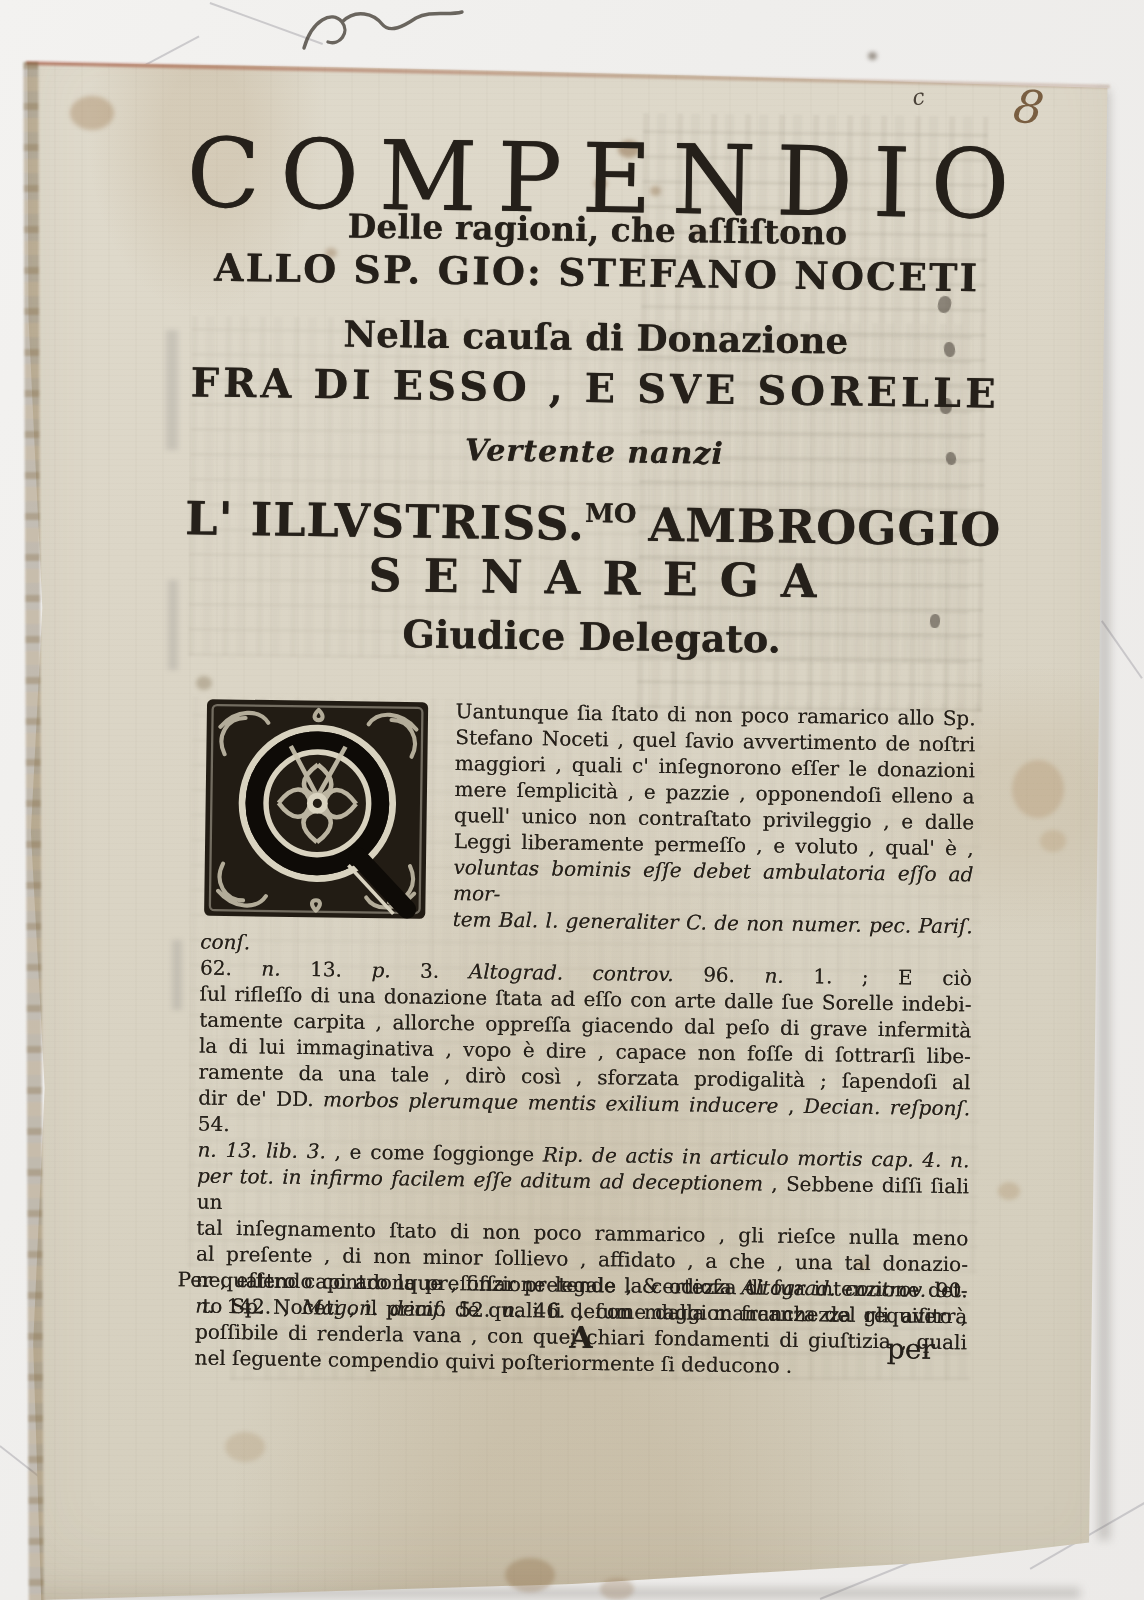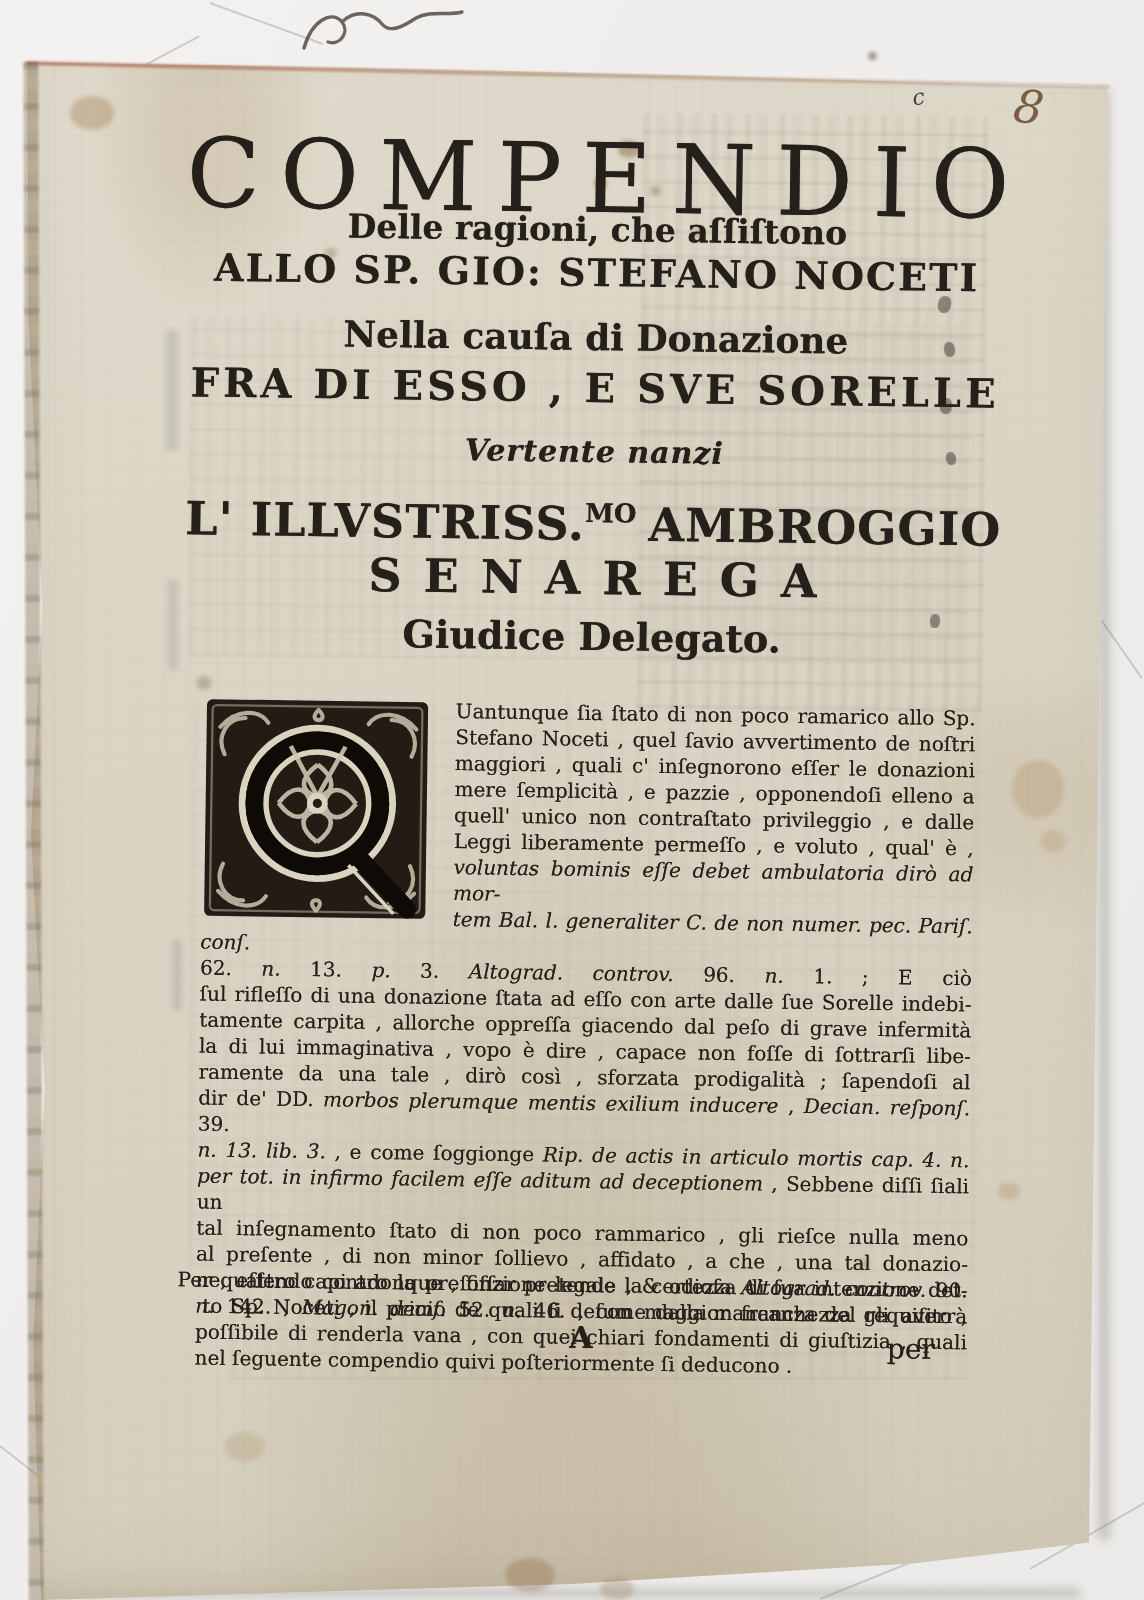--- a/index.html
+++ b/index.html
@@ -186,28 +186,28 @@
         <path d="M68 70 L90 93" stroke="#0e0b07" stroke-width="8" stroke-linecap="round"></path>
         <path d="M64 74 L84 95" stroke="#d9d3c0" stroke-width="1.6"></path>
       </svg>
     </div>
   <div class="bl"><span>Uantunque ſia ſtato di non poco ramarico allo Sp.</span></div>
       <div class="bl"><span>Stefano Noceti , quel ſavio avvertimento de noſtri</span></div>
       <div class="bl"><span>maggiori , quali c' inſegnorono eſſer le donazioni</span></div>
       <div class="bl"><span>mere ſemplicità , e pazzie , opponendoſi elleno a</span></div>
       <div class="bl"><span>quell' unico non contraſtato privileggio , e dalle</span></div>
       <div class="bl"><span>Leggi liberamente permeſſo , e voluto , qual' è ,</span></div>
-      <div class="bl"><span class="it">voluntas bominis eſſe debet ambulatoria dirò ad mor-</span></div>
+      <div class="bl"><span class="it">voluntas bominis eſſe debet ambulatoria eſſo ad mor-</span></div>
       <div class="bl"><span class="it">tem Bal. l. generaliter C. de non numer. pec. Pariſ. conſ.</span></div>
       <div class="bl"><span>62. </span><span class="it">n.</span><span> 13. </span><span class="it">p.</span><span> 3. </span><span class="it">Altograd. controv.</span><span> 96. </span><span class="it">n.</span><span> 1. ; E ciò</span></div>
       <div class="bl"><span>ſul rifleſſo di una donazione ſtata ad eſſo con arte dalle ſue Sorelle indebi-</span></div>
       <div class="bl"><span>tamente carpita , allorche oppreſſa giacendo dal peſo di grave infermità</span></div>
       <div class="bl"><span>la di lui immaginativa , vopo è dire , capace non foſſe di ſottrarſi libe-</span></div>
       <div class="bl"><span>ramente da una tale , dirò così , sforzata prodigalità ; ſapendoſi al</span></div>
-      <div class="bl"><span>dir de' DD. </span><span class="it">morbos plerumque mentis exilium inducere</span><span> , </span><span class="it">Decian. reſponſ.</span><span> 39.</span></div>
+      <div class="bl"><span>dir de' DD. </span><span class="it">morbos plerumque mentis exilium inducere</span><span> , </span><span class="it">Decian. reſponſ.</span><span> 54.</span></div>
       <div class="bl"><span class="it">n. 13. lib. 3.</span><span> , e come ſoggionge </span><span class="it">Rip. de actis in articulo mortis cap. 4. n.</span></div>
       <div class="bl"><span class="it">per tot. in infirmo facilem eſſe aditum ad deceptionem</span><span> , Sebbene diſſi ſiali un</span></div>
       <div class="bl"><span>tal inſegnamento ſtato di non poco rammarico , gli rieſce nulla meno</span></div>
       <div class="bl"><span>al preſente , di non minor ſollievo , affidato , a che , una tal donazio-</span></div>
       <div class="bl"><span>ne, eſſendo contro la preſonzione legale , &amp; odioſa </span><span class="it">Altograd. controv.</span><span> 90.</span></div>
       <div class="bl"><span class="it">n.</span><span> 142. , </span><span class="it">Magon. deciſ.</span><span> 52. </span><span class="it">n.</span><span> 46. , con maggior franchezza gli averrà</span></div>
       <div class="bl"><span>poſſibile di renderla vana , con quei chiari fondamenti di giuſtizia , quali</span></div>
       <div class="bl short"><span>nel ſeguente compendio quivi poſteriormente ſi deducono .</span></div>
     </div>
 

